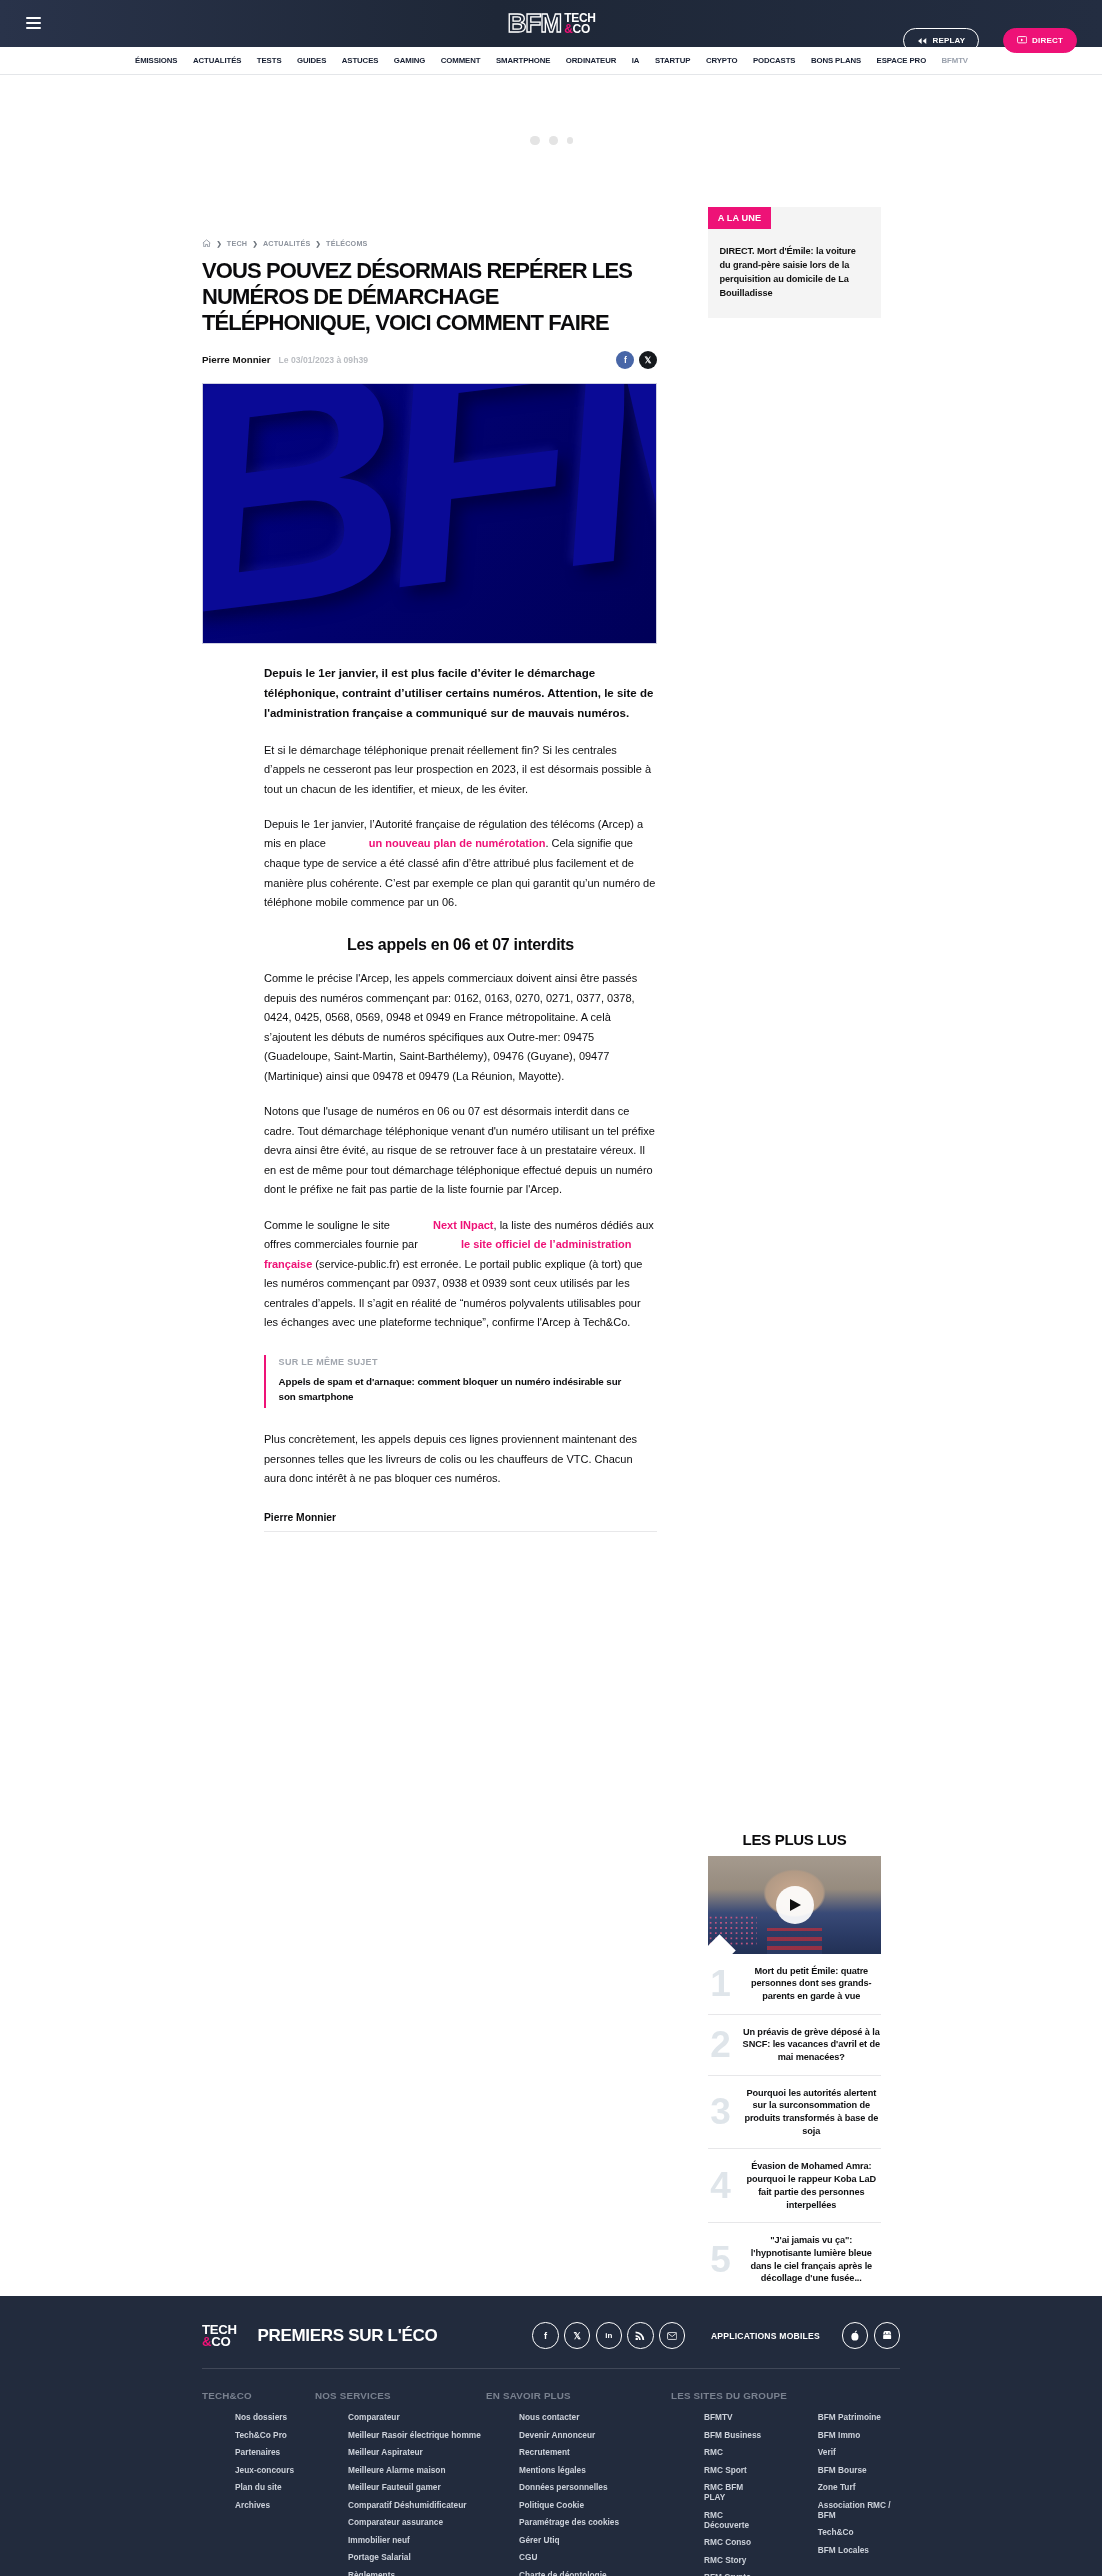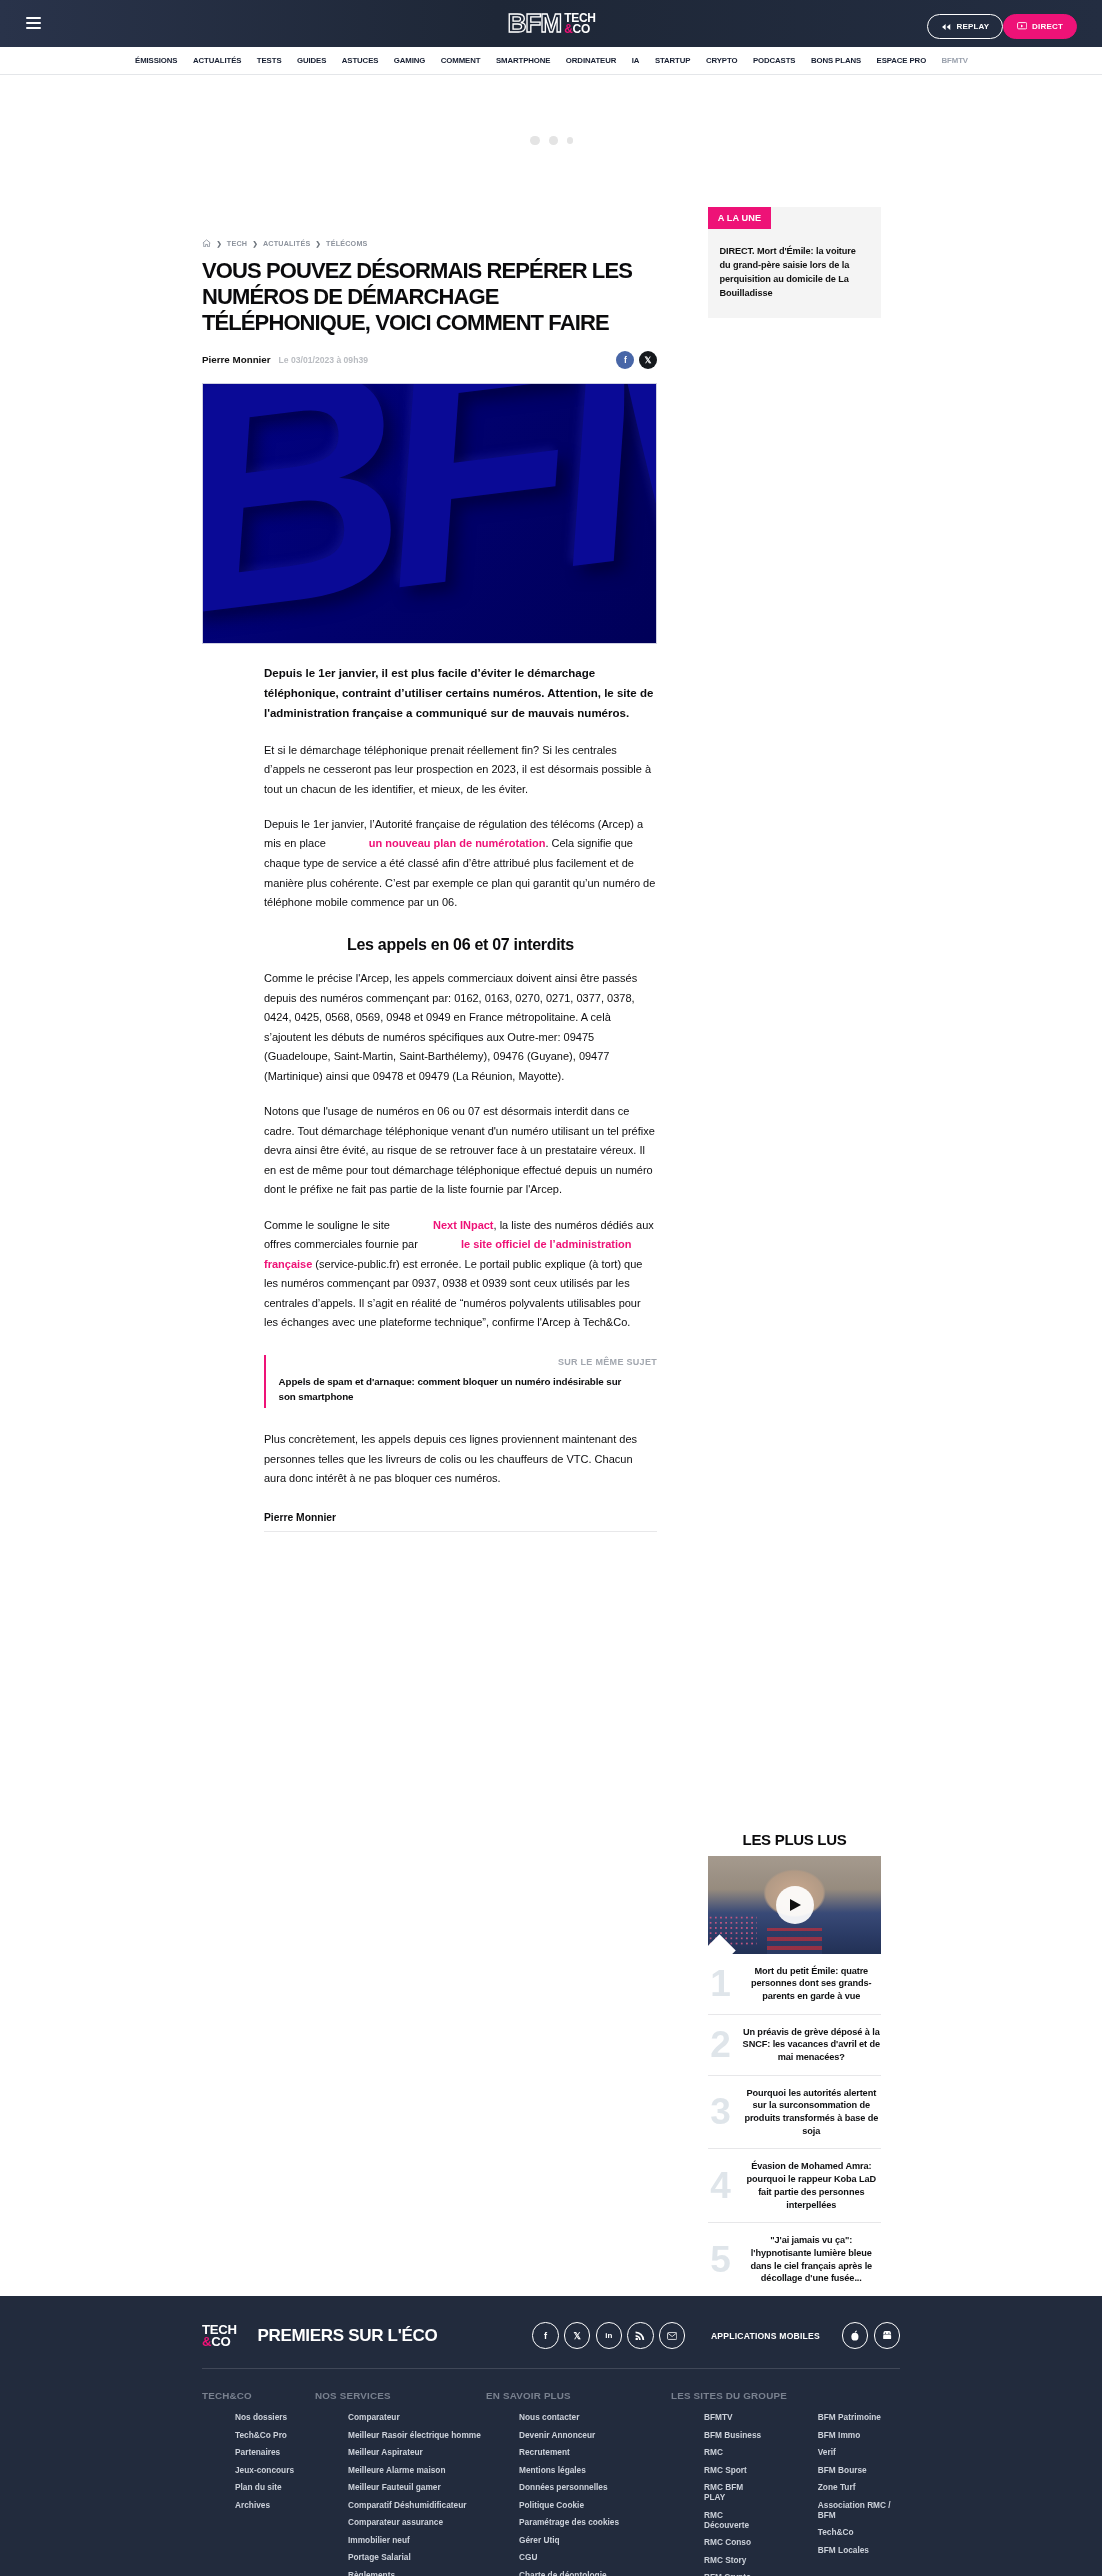--- a/index.html
+++ b/index.html
@@ -10,21 +10,21 @@
 
   
   .masthead { height:47px; background:linear-gradient(90deg,#29334a 0%,#1e2737 45%,#232d41 100%);
     display:flex; align-items:center; position:relative; }
   .burger { position:absolute; left:26.4px; top:17px; width:15px; height:12px; display:flex; flex-direction:column; justify-content:space-between; cursor:pointer; }
   .burger span { display:block; height:1.7px; border-radius:1.1px; background:#fff; }
   .brand { position:absolute; left:50%; transform:translateX(-50%); display:flex; align-items:center; gap:2.9px; }
   .brand .bfm { font-size:26.4px; font-weight:900; letter-spacing:-1.1px; color:transparent; -webkit-text-stroke:1.3px #fff; line-height:1; }
   .brand .stack { display:flex; flex-direction:column; line-height:.88; font-weight:900; font-size:12px; color:#fff; letter-spacing:-0.3px; }
   .brand .amp { color:#ee1277; }
-  .head-actions { position:absolute; right:26.4px; top:14px; display:flex; gap:0; }
+  .head-actions { position:absolute; right:26.4px; top:28px; display:flex; gap:24px; }
   .pill { height:25px; border-radius:12.6px; display:flex; align-items:center; gap:5.2px; padding:0 12.6px;
     font-size:8px; font-weight:800; color:#fff; letter-spacing:0.2px; cursor:pointer; }
   .pill.replay { border:1.1px solid #fff; background:transparent; }
   .pill.direct { background:#ee1277; border:1.1px solid #ee1277; }
   .pill svg { display:block; }
 
   
   .topnav { height:27.6px; background:#fff; border-bottom:0.6px solid #e4e6e9; display:flex; align-items:center; justify-content:center; }
   .topnav ul { display:flex; gap:15.5px; }
   .topnav a { font-size:7.8px; font-weight:800; color:#161e31; letter-spacing:-0.1px; }
@@ -65,21 +65,21 @@
     color:#0a0a96; text-shadow:8px 10.3px 15px rgba(0,0,40,.55), -3.4px -3.4px 8px rgba(40,40,190,.35);
     transform:rotate(-7deg); line-height:1; user-select:none; }
 
   
   .article-body { margin-left:62px; width:393px; margin-top:20.7px; }
   .article-body p.lead { font-size:11.5px; font-weight:800; line-height:1.72; color:#0b0b0d; margin-bottom:17px; }
   .article-body p.para { font-size:11px; line-height:1.78; color:#0d0d0f; margin:15.5px 0; }
   .article-body h2 { font-size:16px; font-weight:900; letter-spacing:-0.3px; color:#0b0b0d; margin:23px 0 3.4px;text-align:center; }
   .article-body a.t-link { color:#ee1277; font-weight:800;padding-left:40px; }
   .related { margin:22px 0; border-left:2.9px solid #ee1277; padding:2.3px 0 3.4px 12.6px; }
-  .related .rel-label { font-size:9px; font-weight:800; letter-spacing:0.3px; color:#a2a7af; margin-bottom:8px;text-align:right; }
+  .related .rel-label { font-size:9px; font-weight:800; letter-spacing:0.3px; color:#a2a7af; margin-bottom:8px; }
   .related .rel-link { display:block; font-size:9.8px; font-weight:800; color:#0c0c0e; line-height:1.5; max-width:350px; letter-spacing:-0.1px; }
   .sig { font-size:10.3px; font-weight:800; color:#0c0c0e; margin:23px 0 8px; }
   .article-body hr { border:none; border-top:0.6px solid #e8e8ea; }
 
   
   .une-box { background:#f4f4f4; position:relative; padding:37px 19.5px 17px 11.5px; }
   .une-badge { position:absolute; top:0; left:0; background:#ee1277; color:#fff; font-size:9.2px; font-weight:800; padding:6.3px 9.8px; letter-spacing:0.1px; }
   .une-text { font-size:9.2px; font-weight:800; line-height:1.55; color:#111; letter-spacing:-0.1px; }
 
   .most-read { margin-top:1513px;text-align:center; }

